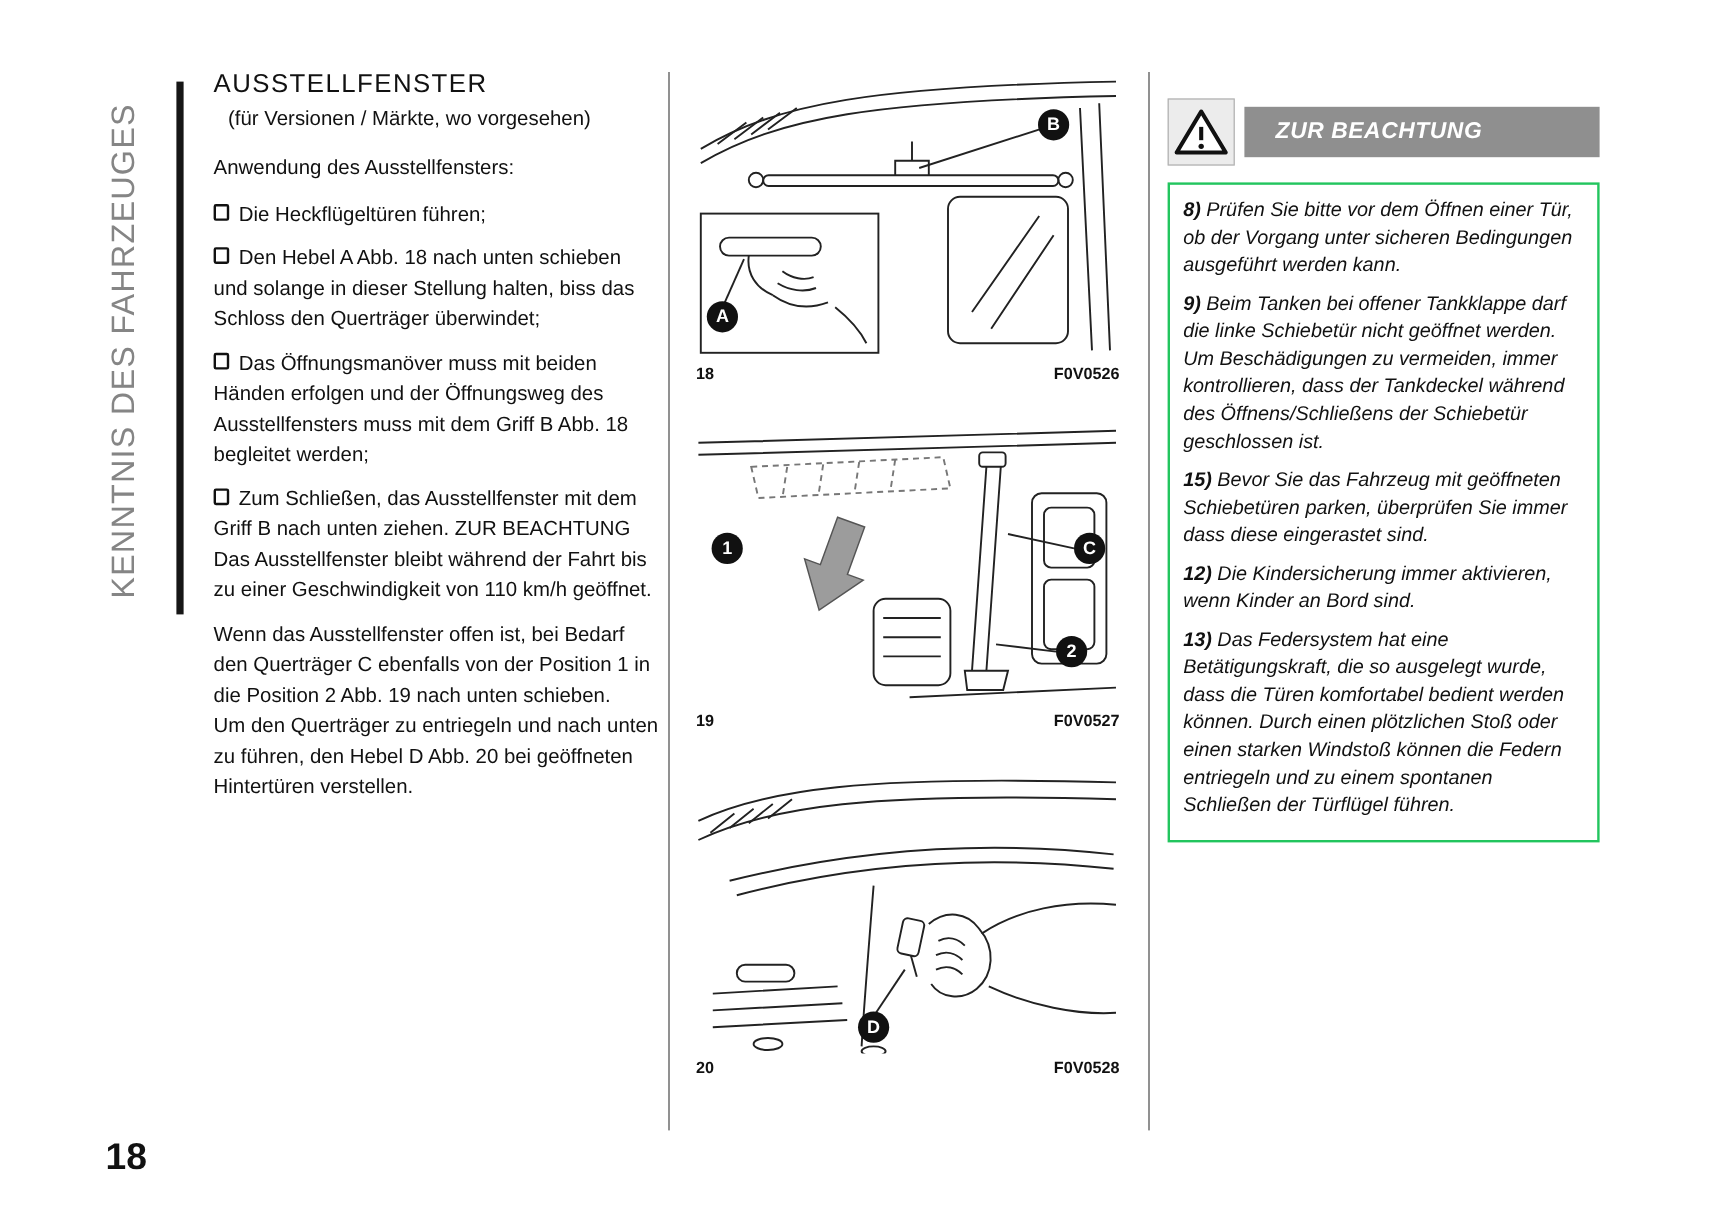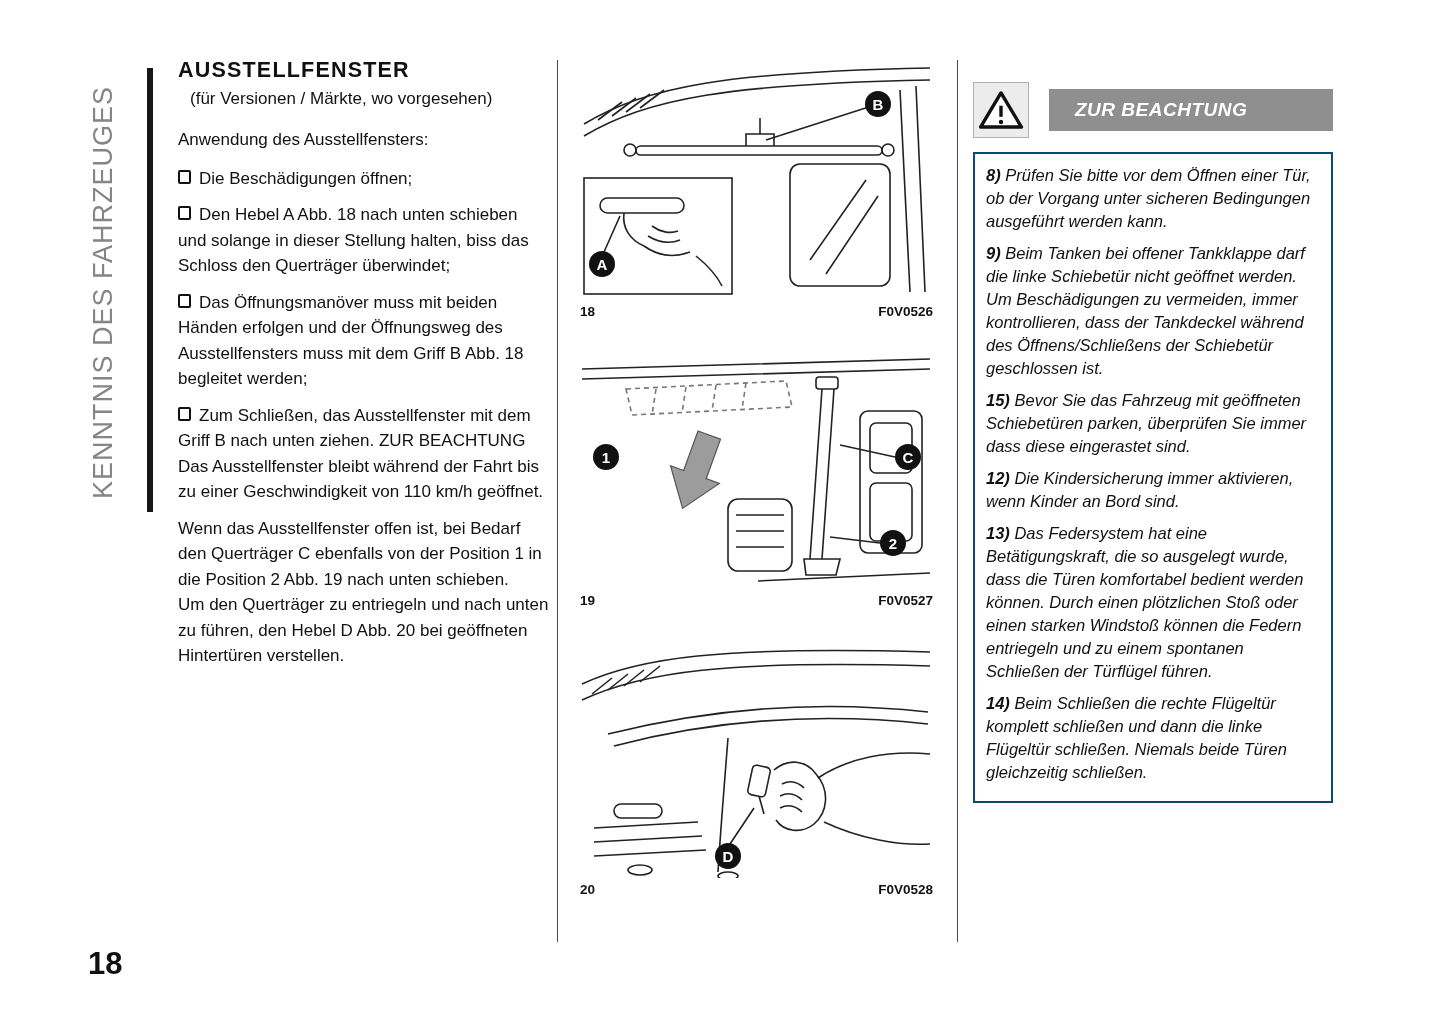--- a/index.html
+++ b/index.html
@@ -13,46 +13,46 @@
   .side-bar{position:absolute;left:147px;top:68px;width:6px;height:444px;background:#161616;}
 
   .page-num{position:absolute;left:88px;top:946px;font-size:31px;font-weight:bold;color:#111;}
 
   
   .vdiv{position:absolute;top:60px;height:882px;width:1px;background:#4a4a4a;}
   .vdiv.d1{left:557px;} .vdiv.d2{left:957px;}
 
   
   .col-text{position:absolute;left:178px;top:58px;width:372px;font-size:17px;line-height:25.5px;}
-  .art-title{font-size:21.5px;font-weight:bold;letter-spacing:1.2px;margin:0 0 2px 0;}
+  .art-title{font-size:21.5px;font-weight:normal;letter-spacing:1.2px;margin:0 0 2px 0;}
   .art-sub{margin:0 0 16px 12px;}
   .art-intro{margin:0 0 13px 0;}
   .bullet{margin:0 0 11px 0;}
   .para{margin:0;}
   .sq{display:inline-block;width:9px;height:10px;border:2.5px solid #111;border-radius:2px;
       margin-right:8px;vertical-align:baseline;}
 
   
   .col-figs{position:absolute;left:578px;top:60px;width:357px;}
   .figure{margin:0 0 30px 0;}
   .figure svg.art{display:block;width:356px;height:240px;}
   .fig-caption{display:flex;justify-content:space-between;align-items:center;
                font-size:13.5px;font-weight:bold;padding:4px 2px 0 2px;}
   svg text.co{font-family:"Liberation Sans",sans-serif;font-size:15px;font-weight:bold;
               fill:#fff;text-anchor:middle;dominant-baseline:central;}
 
   
   .col-warn{position:absolute;left:973px;top:82px;width:360px;}
-  .warn-head{display:flex;align-items:center;gap:20px;}
+  .warn-head{display:flex;align-items:center;gap:8px;}
   .warn-icon{width:54px;height:54px;background:#ececec;border:1px solid #b0b0b0;
              display:flex;align-items:center;justify-content:center;flex:0 0 auto;}
   .warn-title{flex:1 1 auto;height:42px;background:#8f8f8f;color:#fff;
               font-size:19px;font-weight:bold;font-style:italic;letter-spacing:.5px;
               display:flex;align-items:center;padding-left:26px;}
-  .warn-box{margin-top:14px;border:2px solid #0c4a6e;padding:10px 11px 8px 11px;
+  .warn-box{margin-top:14px;border:2px solid #22c55e;padding:10px 11px 8px 11px;
             font-style:italic;font-size:16.5px;line-height:23px;}
   .warn-item{margin:0 0 9px 0;}
   .warn-item b{font-style:italic;}
 </style>
 </head>
 <body>
 
 <div class="page">
 
   <div class="side-label">KENNTNIS DES FAHRZEUGES</div>
@@ -61,21 +61,21 @@
   <div class="page-num">18</div>
 
   <div class="vdiv d1"></div>
   <div class="vdiv d2"></div>
 
   <div class="col-text">
     <h1 class="art-title">AUSSTELLFENSTER</h1>
     <p class="art-sub">(für Versionen / Märkte, wo vorgesehen)</p>
     <p class="art-intro">Anwendung des Ausstellfensters:</p>
 
-    <p class="bullet"><span class="sq"></span><span>Die Beschädigungen öffnen;</span></p>
+    <p class="bullet"><span class="sq"></span><span>Die Heckflügeltüren führen;</span></p>
     <p class="bullet"><span class="sq"></span><span>Den Hebel A Abb. 18 nach unten schieben und solange in dieser Stellung halten, biss das Schloss den Querträger überwindet;</span></p>
     <p class="bullet"><span class="sq"></span><span>Das Öffnungsmanöver muss mit beiden Händen erfolgen und der Öffnungsweg des Ausstellfensters muss mit dem Griff B Abb. 18 begleitet werden;</span></p>
     <p class="bullet"><span class="sq"></span><span>Zum Schließen, das Ausstellfenster mit dem Griff B nach unten ziehen. ZUR BEACHTUNG Das Ausstellfenster bleibt während der Fahrt bis zu einer Geschwindigkeit von 110 km/h geöffnet.</span></p>
 
     <p class="para">Wenn das Ausstellfenster offen ist, bei Bedarf den Querträger C ebenfalls von der Position 1 in die Position 2 Abb. 19 nach unten schieben.</p>
     <p class="para">Um den Querträger zu entriegeln und nach unten zu führen, den Hebel D Abb. 20 bei geöffneten Hintertüren verstellen.</p>
   </div>
 
   <div class="col-figs">
 
@@ -207,17 +207,16 @@
       </div>
       <div class="warn-title">ZUR BEACHTUNG</div>
     </div>
 
     <div class="warn-box">
       <p class="warn-item"><b>8)</b> <span>Prüfen Sie bitte vor dem Öffnen einer Tür, ob der Vorgang unter sicheren Bedingungen ausgeführt werden kann.</span></p>
       <p class="warn-item"><b>9)</b> <span>Beim Tanken bei offener Tankklappe darf die linke Schiebetür nicht geöffnet werden. Um Beschädigungen zu vermeiden, immer kontrollieren, dass der Tankdeckel während des Öffnens/Schließens der Schiebetür geschlossen ist.</span></p>
       <p class="warn-item"><b>15)</b> <span>Bevor Sie das Fahrzeug mit geöffneten Schiebetüren parken, überprüfen Sie immer dass diese eingerastet sind.</span></p>
       <p class="warn-item"><b>12)</b> <span>Die Kindersicherung immer aktivieren, wenn Kinder an Bord sind.</span></p>
       <p class="warn-item"><b>13)</b> <span>Das Federsystem hat eine Betätigungskraft, die so ausgelegt wurde, dass die Türen komfortabel bedient werden können. Durch einen plötzlichen Stoß oder einen starken Windstoß können die Federn entriegeln und zu einem spontanen Schließen der Türflügel führen.</span></p>
-      <p class="warn-item"><b>14)</b> <span>Beim Schließen die rechte Flügeltür komplett schließen und dann die linke Flügeltür schließen. Niemals beide Türen gleichzeitig schließen.</span></p>
     </div>
   </div>
 
 </div>
 
 </body></html>

